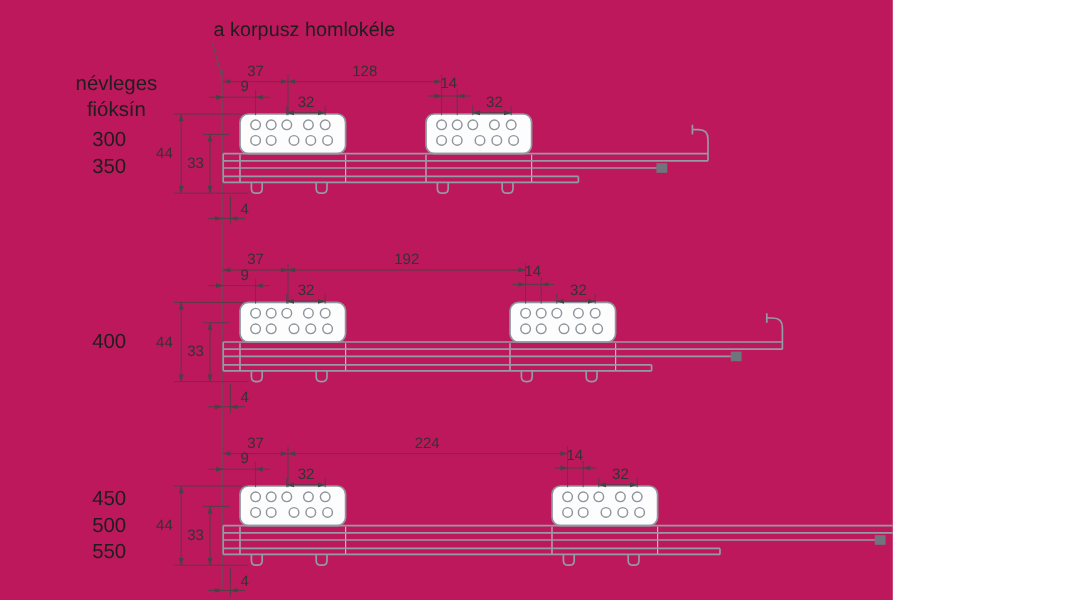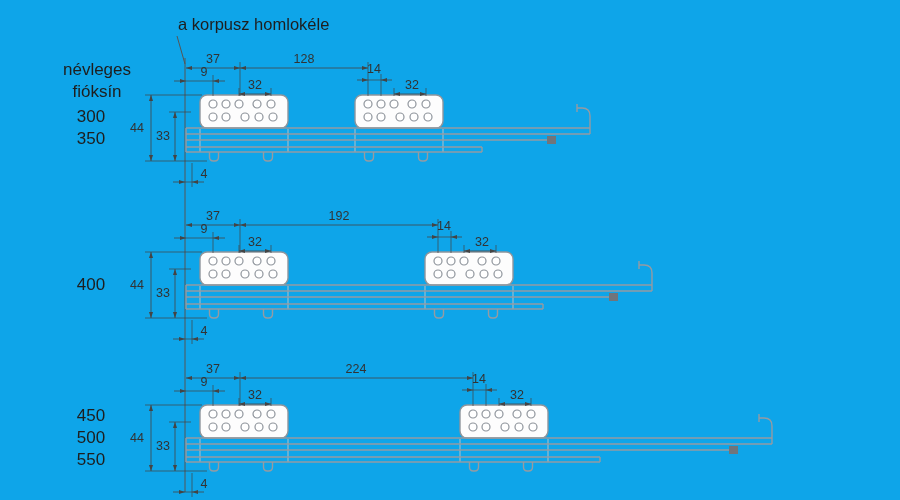--- a/index.html
+++ b/index.html
@@ -1,16 +1,16 @@
 <!DOCTYPE html>
 <html><head>
 <meta charset="utf-8">
 <style>
   html,body{margin:0;padding:0;background:#ffffff;}
-  .stage{position:relative;width:900px;height:500px;background:#0ea5e9;overflow:hidden;}
+  .stage{position:relative;width:744px;height:500px;background:#be185d;overflow:hidden;}
   svg{display:block;}
   .dim{stroke:#444444;stroke-width:0.8;fill:none;}
   .thin{stroke:#444444;stroke-width:0.7;fill:none;}
   .metal{stroke:#959ba2;stroke-width:1.4;fill:none;}
   .metal2{stroke:#b9bec4;stroke-width:1;fill:none;}
   .metalfill{fill:#fdfdfd;stroke:#8f959c;stroke-width:1.4;}
   .hole{fill:#ffffff;stroke:#8f959c;stroke-width:1.2;}
   .dimtxt{font:12.5px "Liberation Sans", sans-serif;fill:#333333;}
   .lbl{font:17px "Liberation Sans", sans-serif;fill:#1e1e1e;}
   .ttl{font:16.5px "Liberation Sans", sans-serif;fill:#1e1e1e;}

